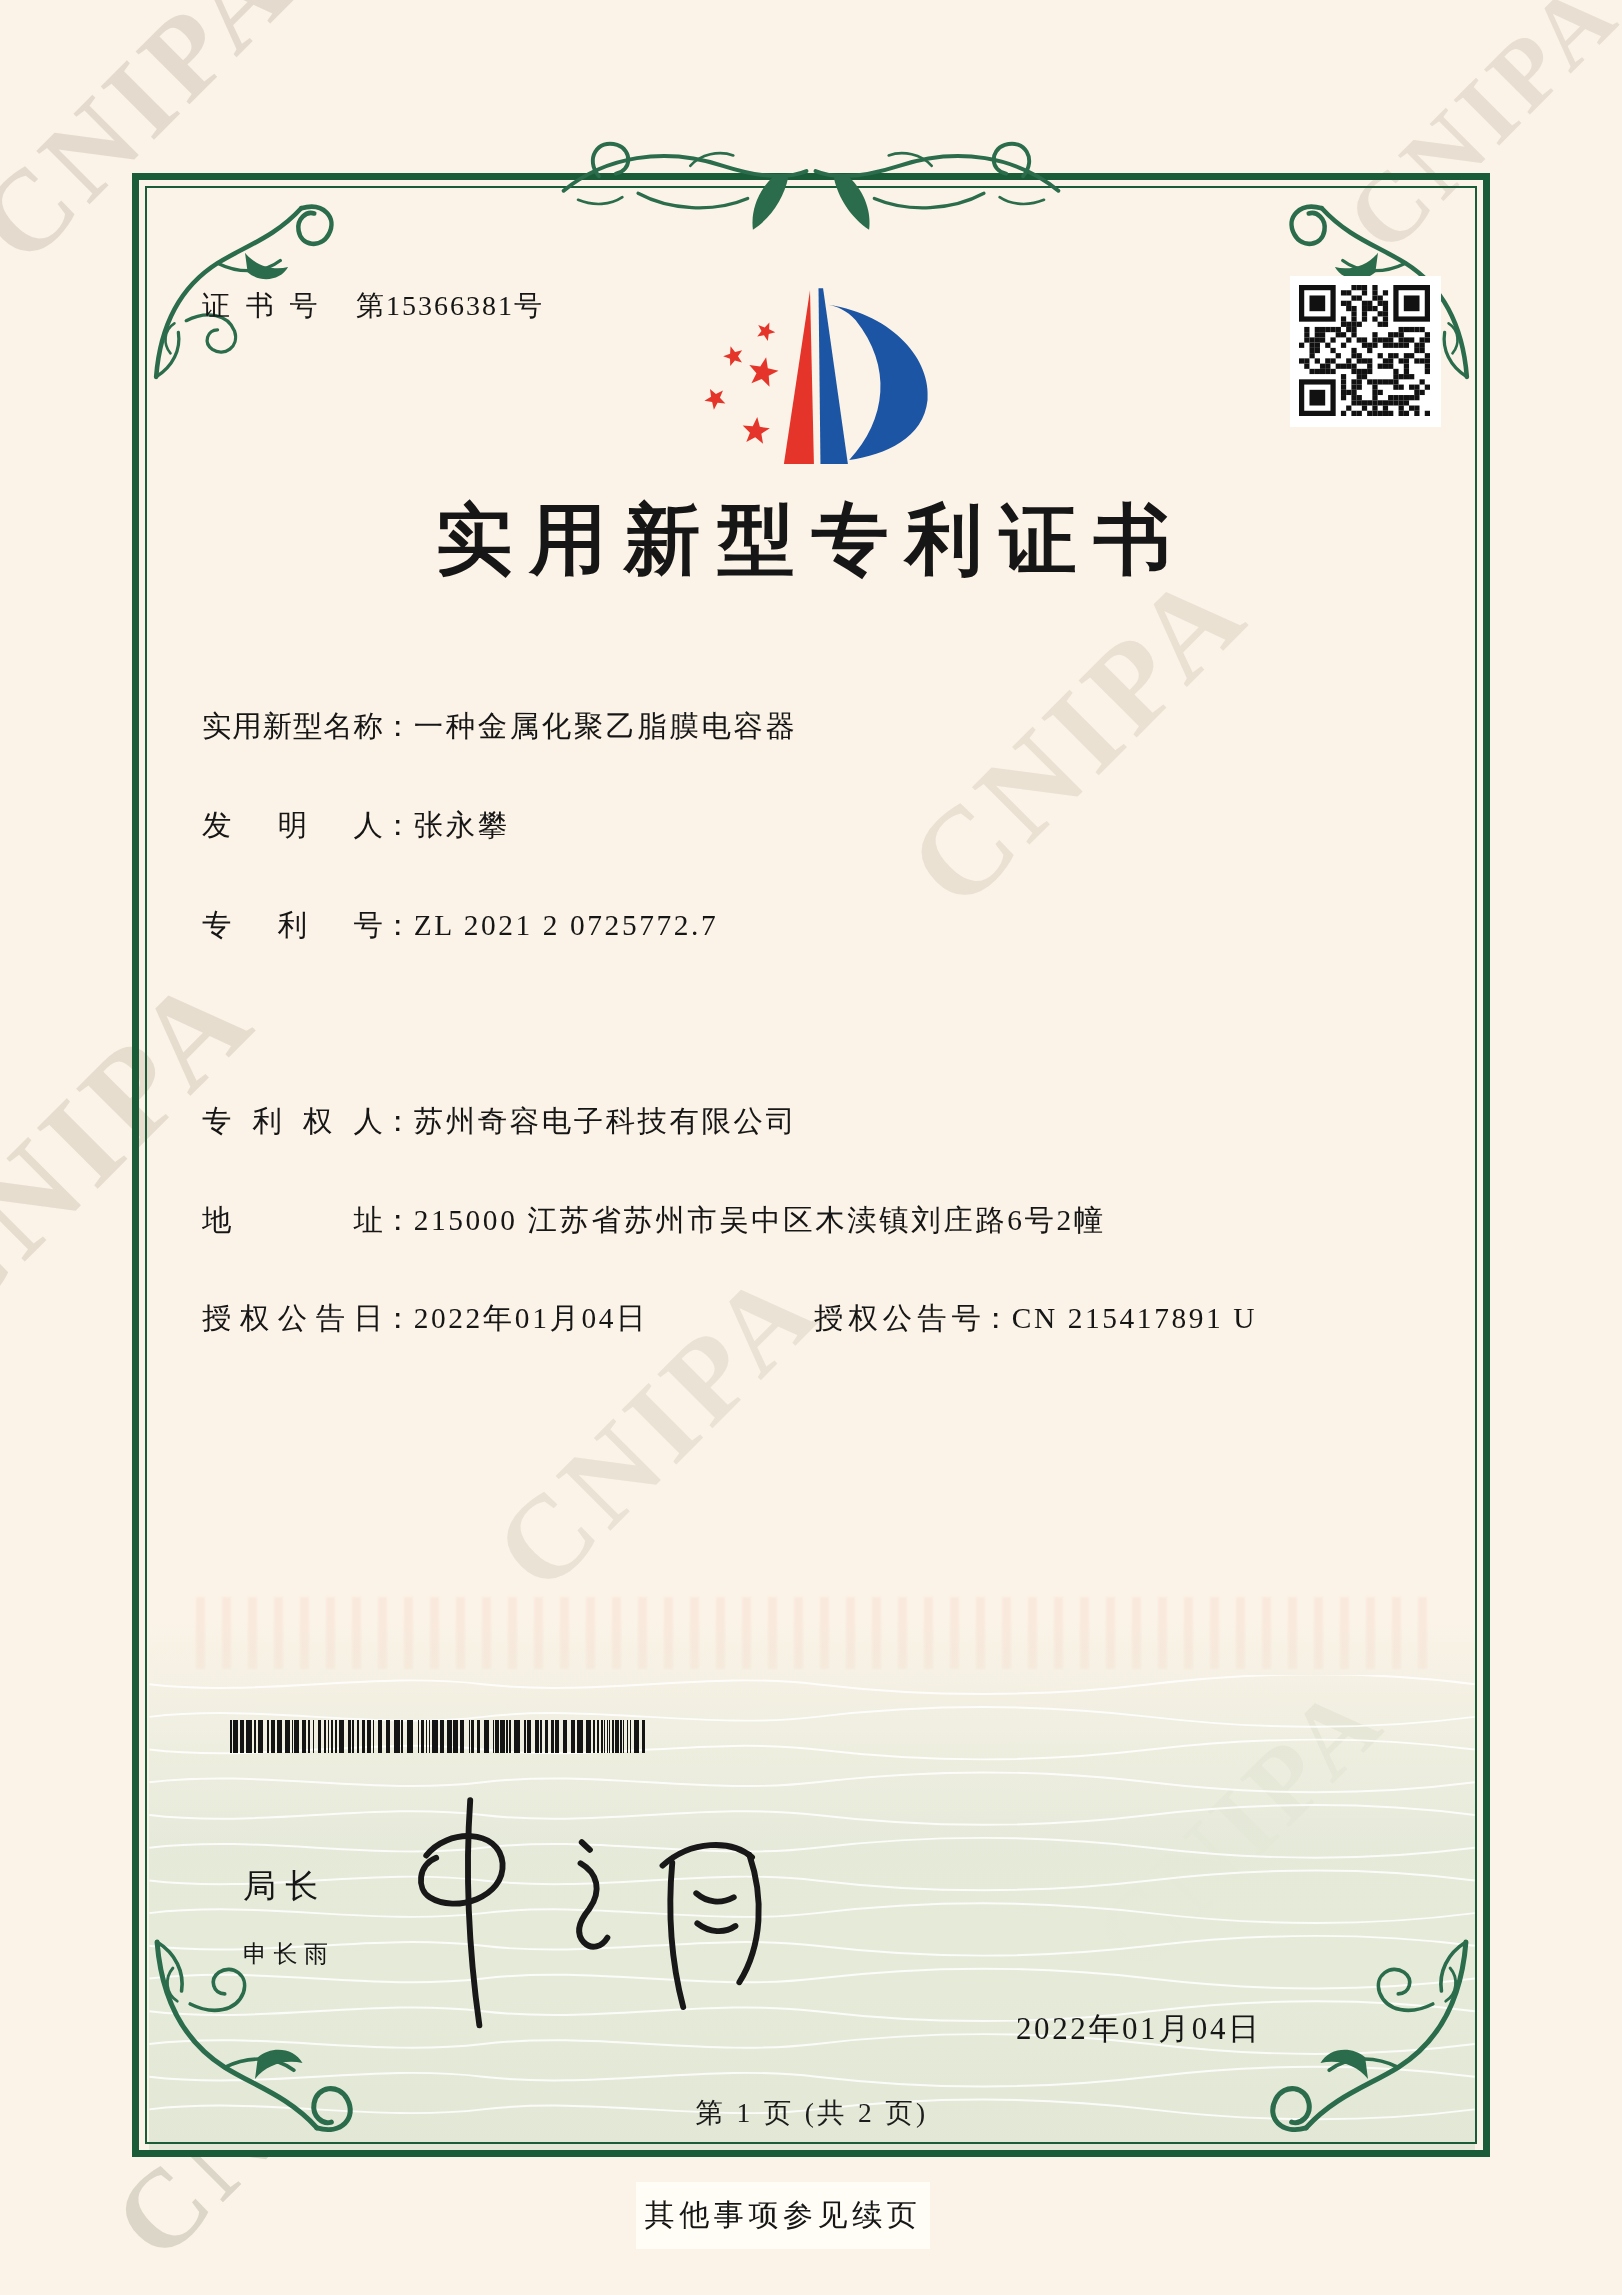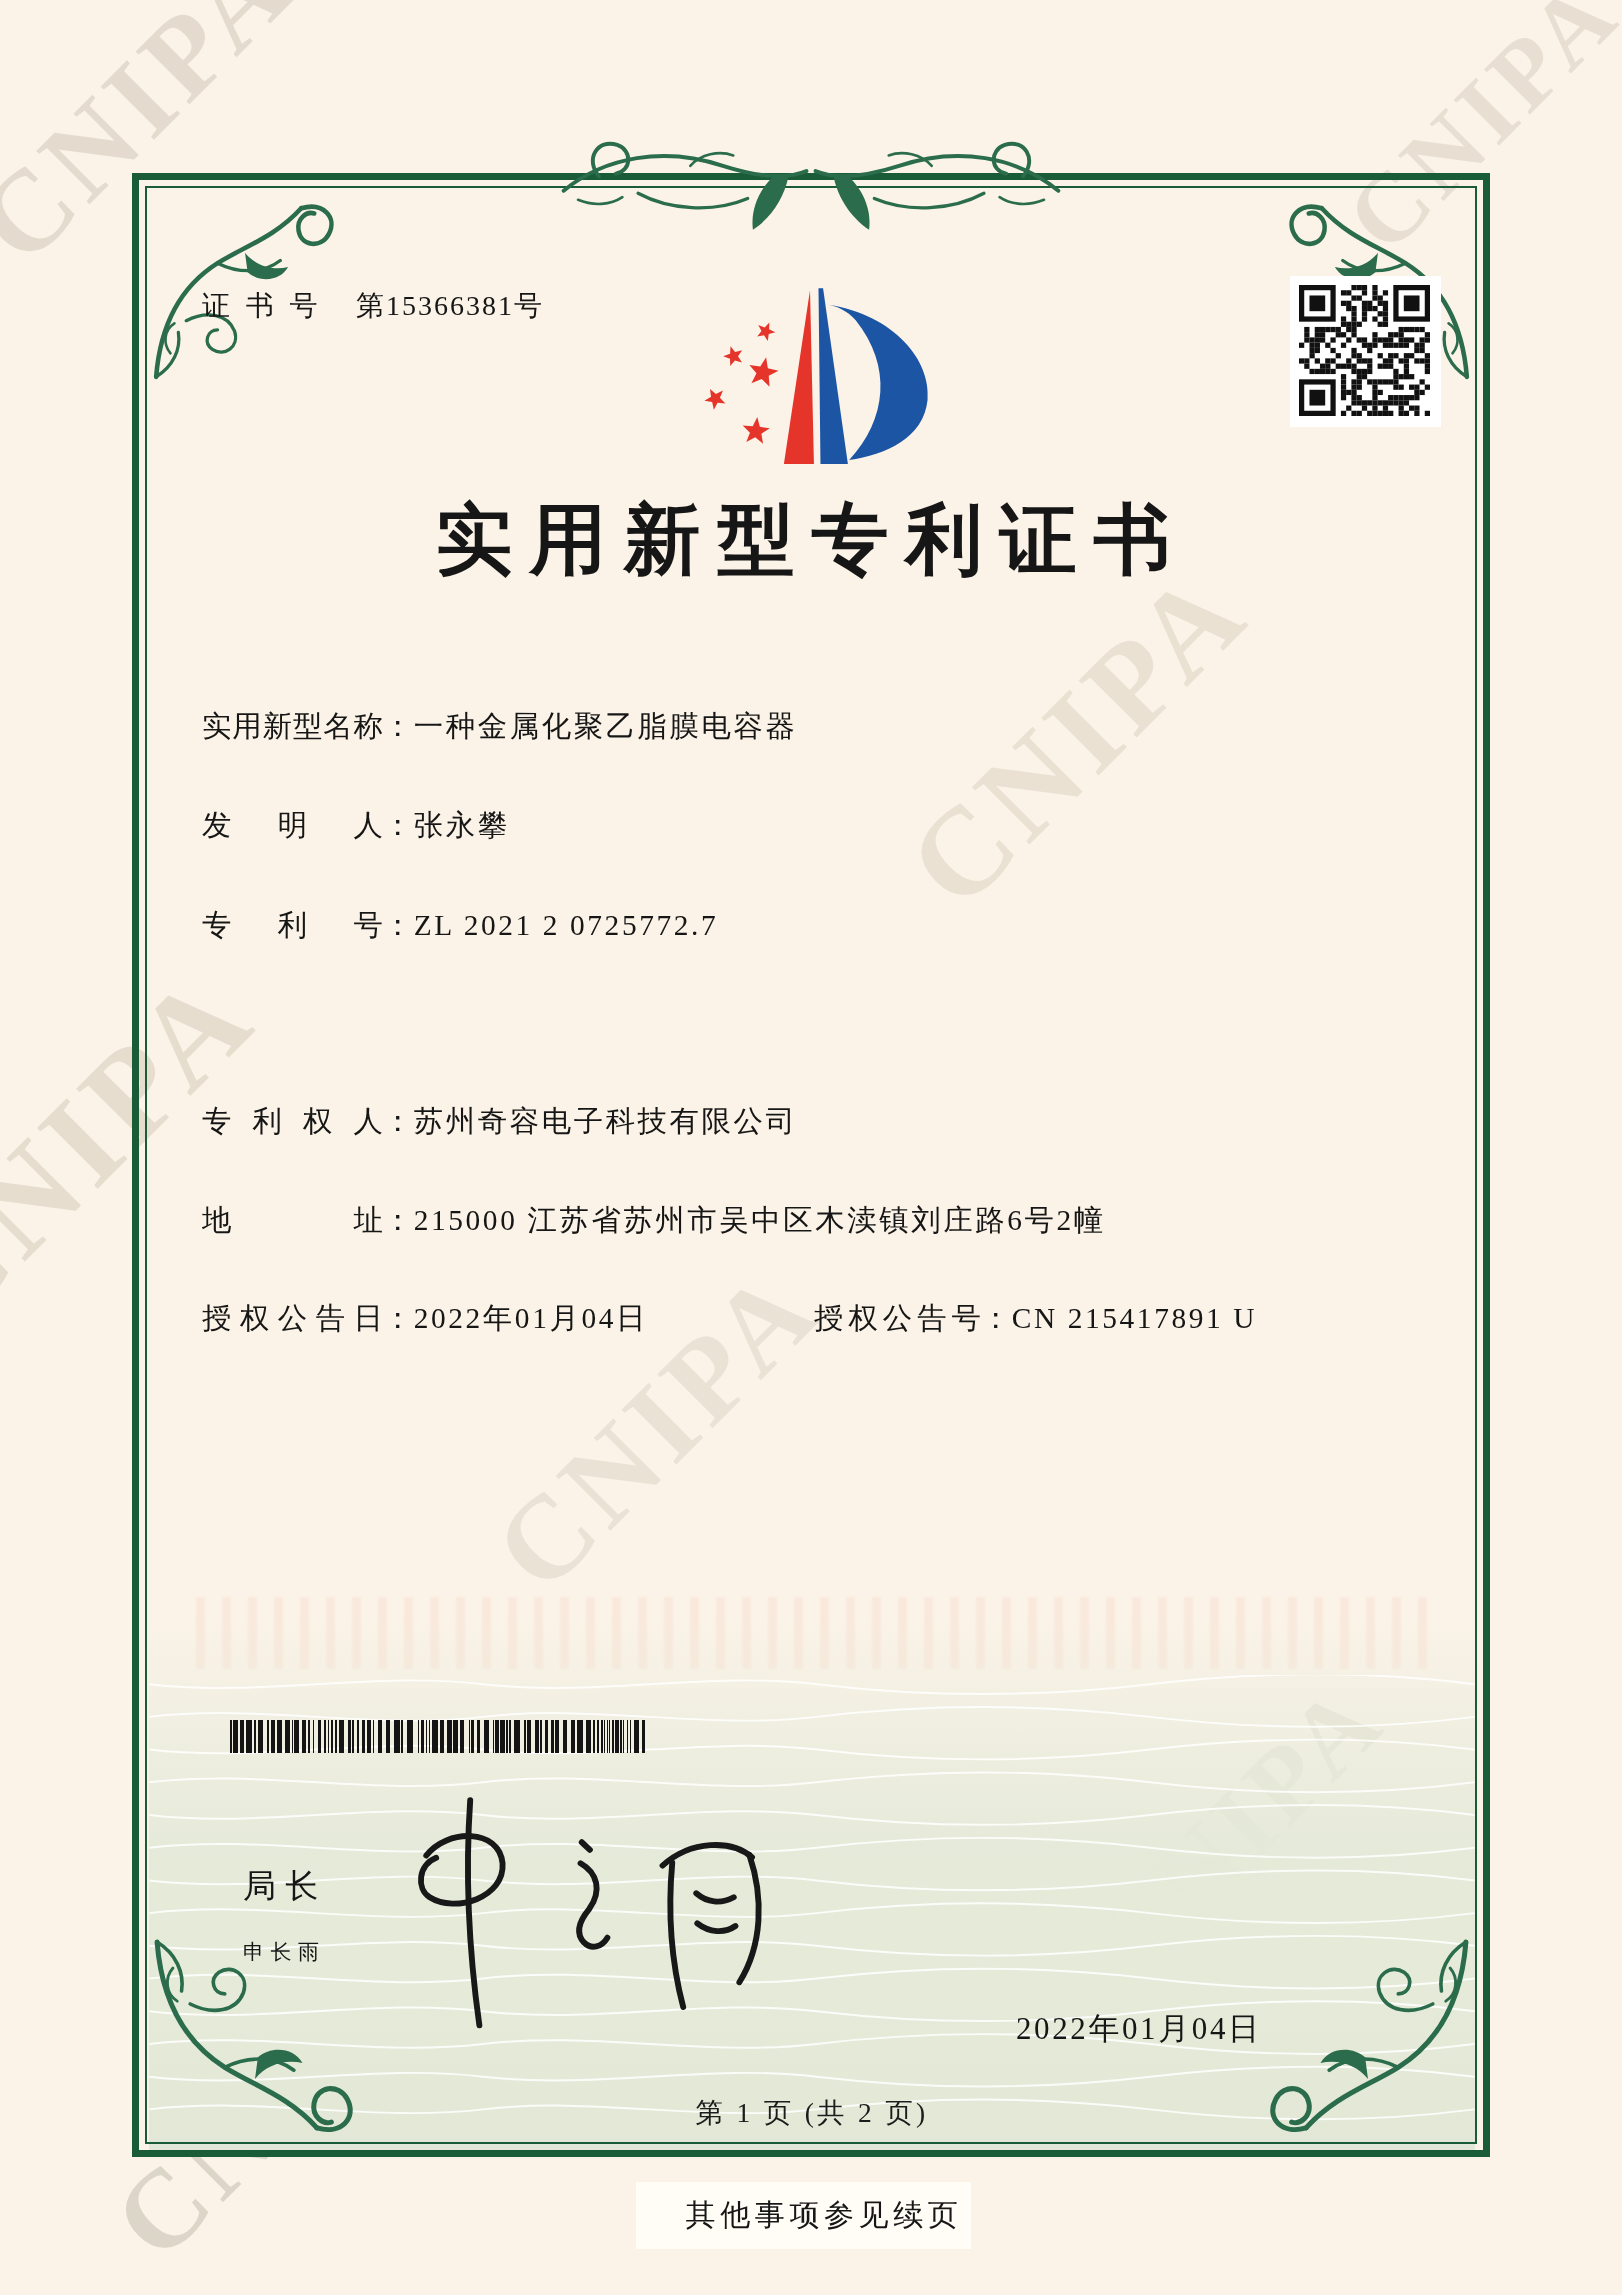--- a/index.html
+++ b/index.html
@@ -64,30 +64,30 @@
   .body-text{
     position:absolute;left:202px;top:1343px;width:1222px;
     font-size:29.4px;line-height:53px;text-align:justify;letter-spacing:1.3px;
   }
   .body-text p{margin:0;text-indent:2em;}
   
   .barcode{position:absolute;left:230px;top:1720px;width:419px;height:33px;font-size:0;}
   .barcode i{display:inline-block;height:33px;background:#141414;}
   .barcode em{display:inline-block;height:33px;}
   .signer-title{position:absolute;left:243px;top:1864px;font-size:33px;letter-spacing:9.2px;}
-  .signer-name{position:absolute;left:243px;top:1938px;font-size:21px;letter-spacing:6.5px;}
+  .signer-name{position:absolute;left:243px;top:1938px;font-size:24px;letter-spacing:6.5px;}
   .signature{position:absolute;left:366px;top:1784px;width:465px;height:249px;}
   .issue-date{position:absolute;left:1016px;top:2008px;font-size:31px;letter-spacing:2.6px;}
   .page-footer{
     position:absolute;left:149px;top:2095px;width:1326px;text-align:center;
     font-size:27.5px;letter-spacing:3.3px;color:#1c1c1c;
   }
   .note-box{
     position:absolute;left:636px;top:2182px;width:294px;height:67px;
-    background:#fffdf6;display:flex;align-items:center;justify-content:center;padding-left:41px;
+    background:#fffdf6;display:flex;align-items:center;justify-content:center;
   }
   .note-box span{font-size:30px;letter-spacing:4.6px;}
 </style>
 </head>
 <body>
 
 <div class="page">
 
   <span class="wm" style="left:-59px;top:39px;">CNIPA</span>
   <span class="wm" style="left:1315px;top:59px;font-size:98px;color:rgba(176,164,148,0.26);">CNIPA</span>

